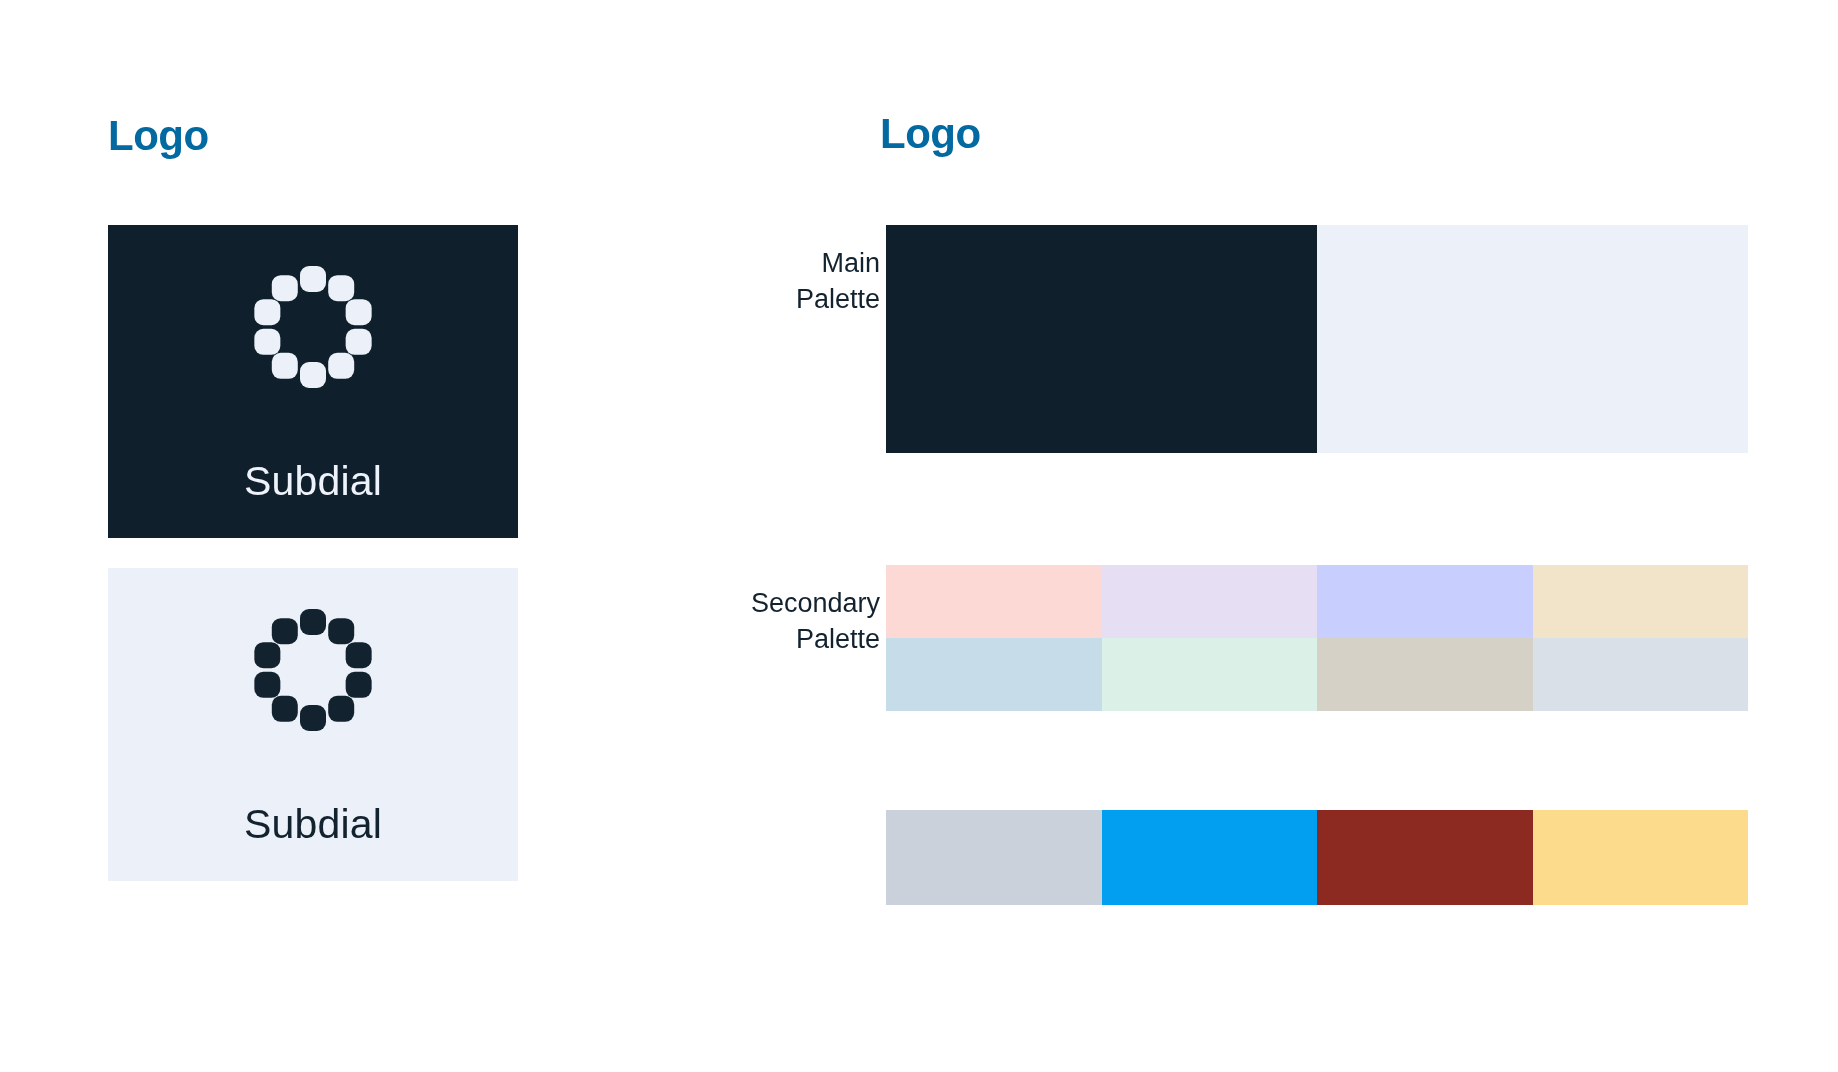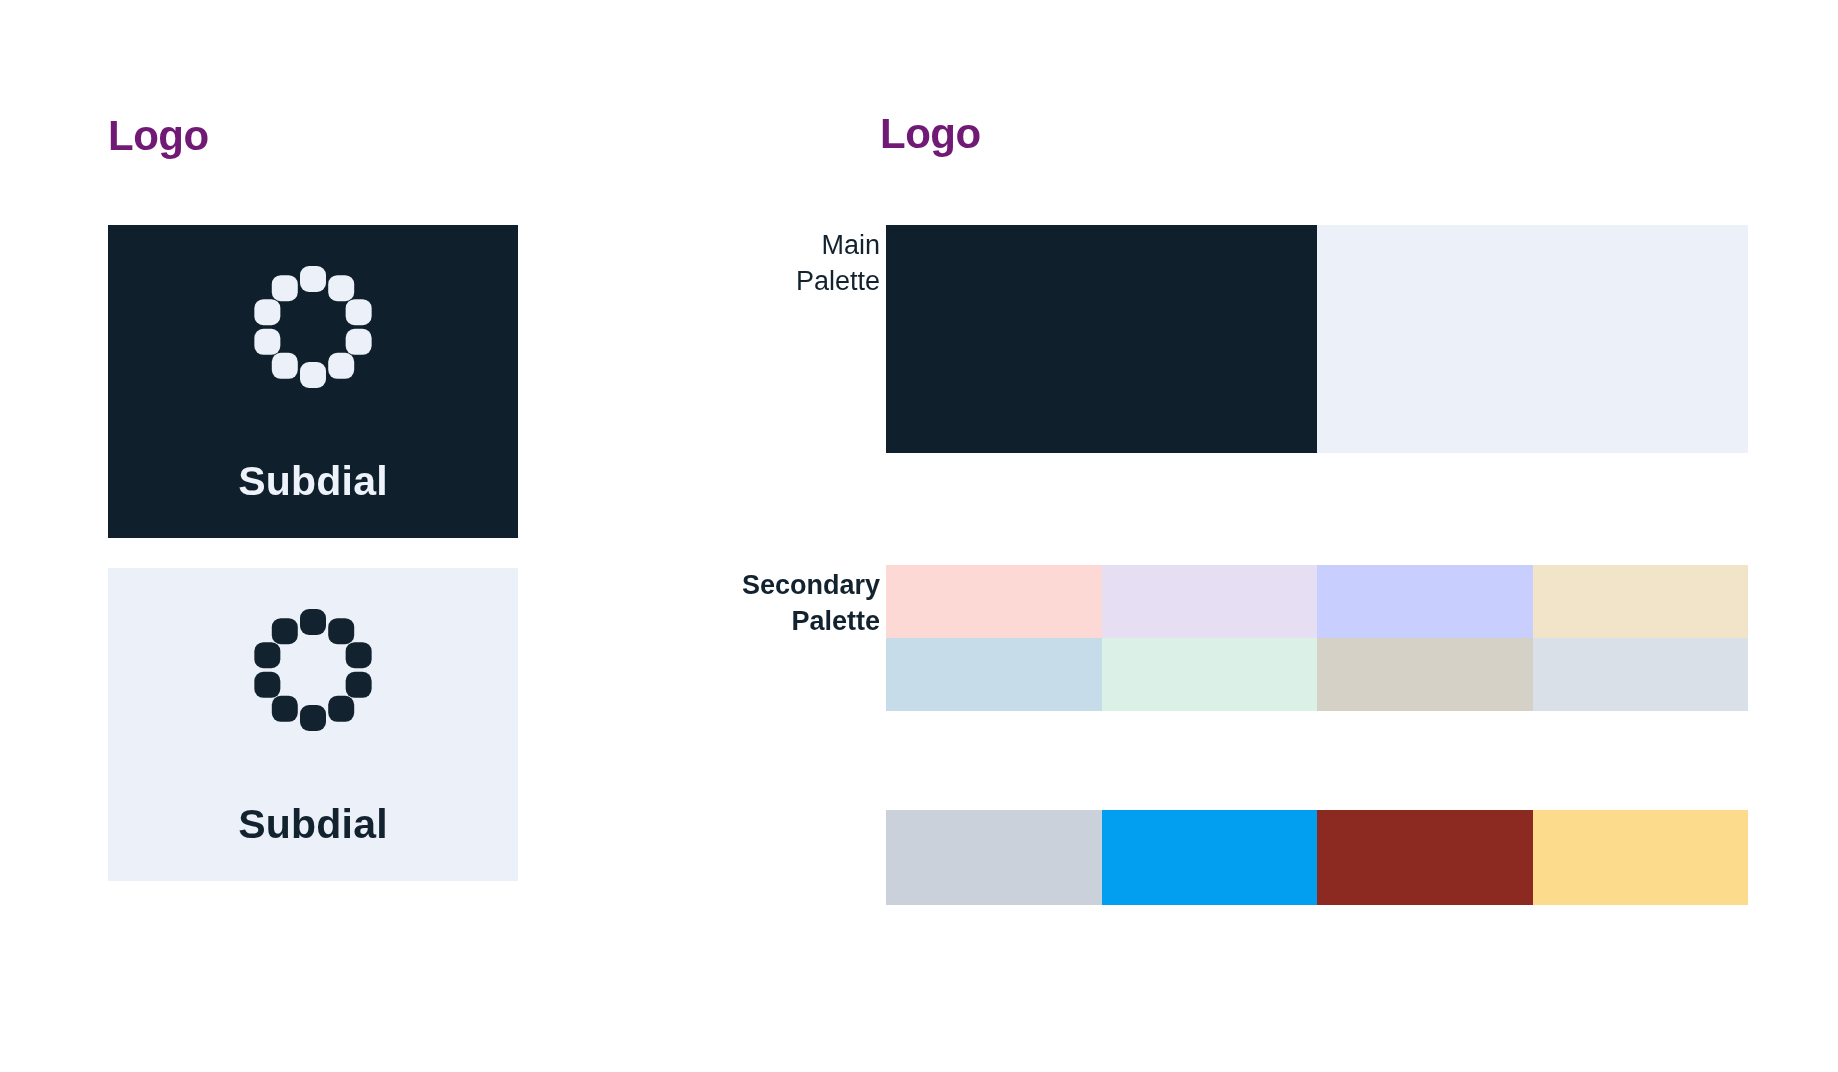--- a/index.html
+++ b/index.html
@@ -22,21 +22,21 @@
     inset: 0;
     background: #ffffff;
   }
 
   
   .section-heading {
     position: absolute;
     font-size: 42px;
     font-weight: bold;
     letter-spacing: -0.5px;
-    color: #701a75;
+    color: #0369a1;
     line-height: 1;
     white-space: nowrap;
   }
   #logo-heading  { left: 108px; top: 115px; }
   #color-heading { left: 880px; top: 113px; }
 
   
   .logo-card {
     position: absolute;
     left: 108px;
@@ -72,42 +72,43 @@
     border-radius: 9px;
     top: 50%;
     left: 50%;
     margin: -13px 0 0 -13px;
   }
   #logo-card-dark .spinner-mark .dot  { background: #ECF1F9; }
   #logo-card-light .spinner-mark .dot { background: #12222F; }
 
   .wordmark {
     font-size: 41px;
-    font-weight: 700;
+    font-weight: 400;
     letter-spacing: 0.2px;
     line-height: 1;
     white-space: nowrap;
     margin-top: 46px;
   }
   #logo-card-dark  .wordmark { color: #EEF2FA; }
   #logo-card-light .wordmark { color: #12222F; }
 
   
   .palette-label {
     position: absolute;
     width: 260px;
     text-align: right;
     font-size: 27px;
     font-weight: 400;
     line-height: 1.32;
     color: #12222F;
     white-space: pre-line;
+    margin-top: 18px;
   }
   #label-main      { left: 620px; top: 228px; }
-  #label-secondary { left: 620px; top: 568px; font-weight: bold; }
+  #label-secondary { left: 620px; top: 568px; }
 
   .swatch-row {
     position: absolute;
     left: 886px;
     display: flex;
   }
   #row-main      { top: 225px; width: 862px; height: 228px; }
   #row-secondary-1 { top: 565px; width: 862px; height: 73px; }
   #row-secondary-2 { top: 638px; width: 862px; height: 73px; }
   #row-accent    { top: 810px; width: 862px; height: 95px; }

